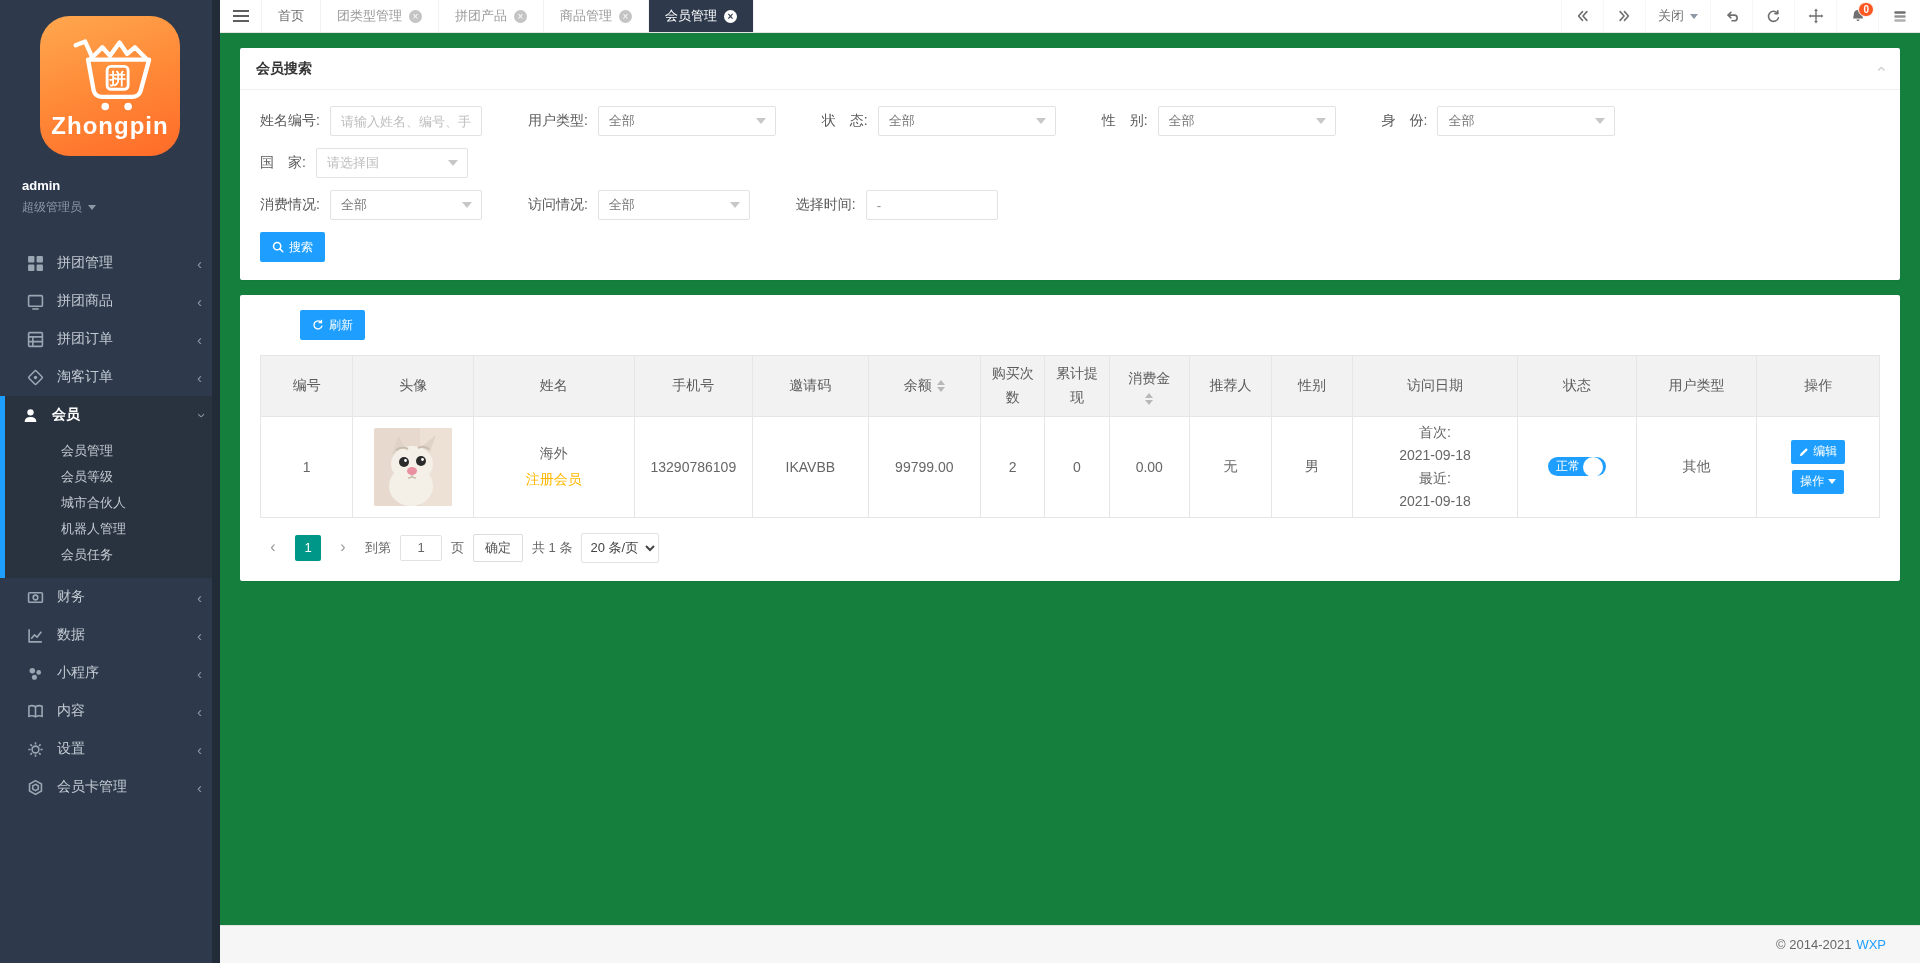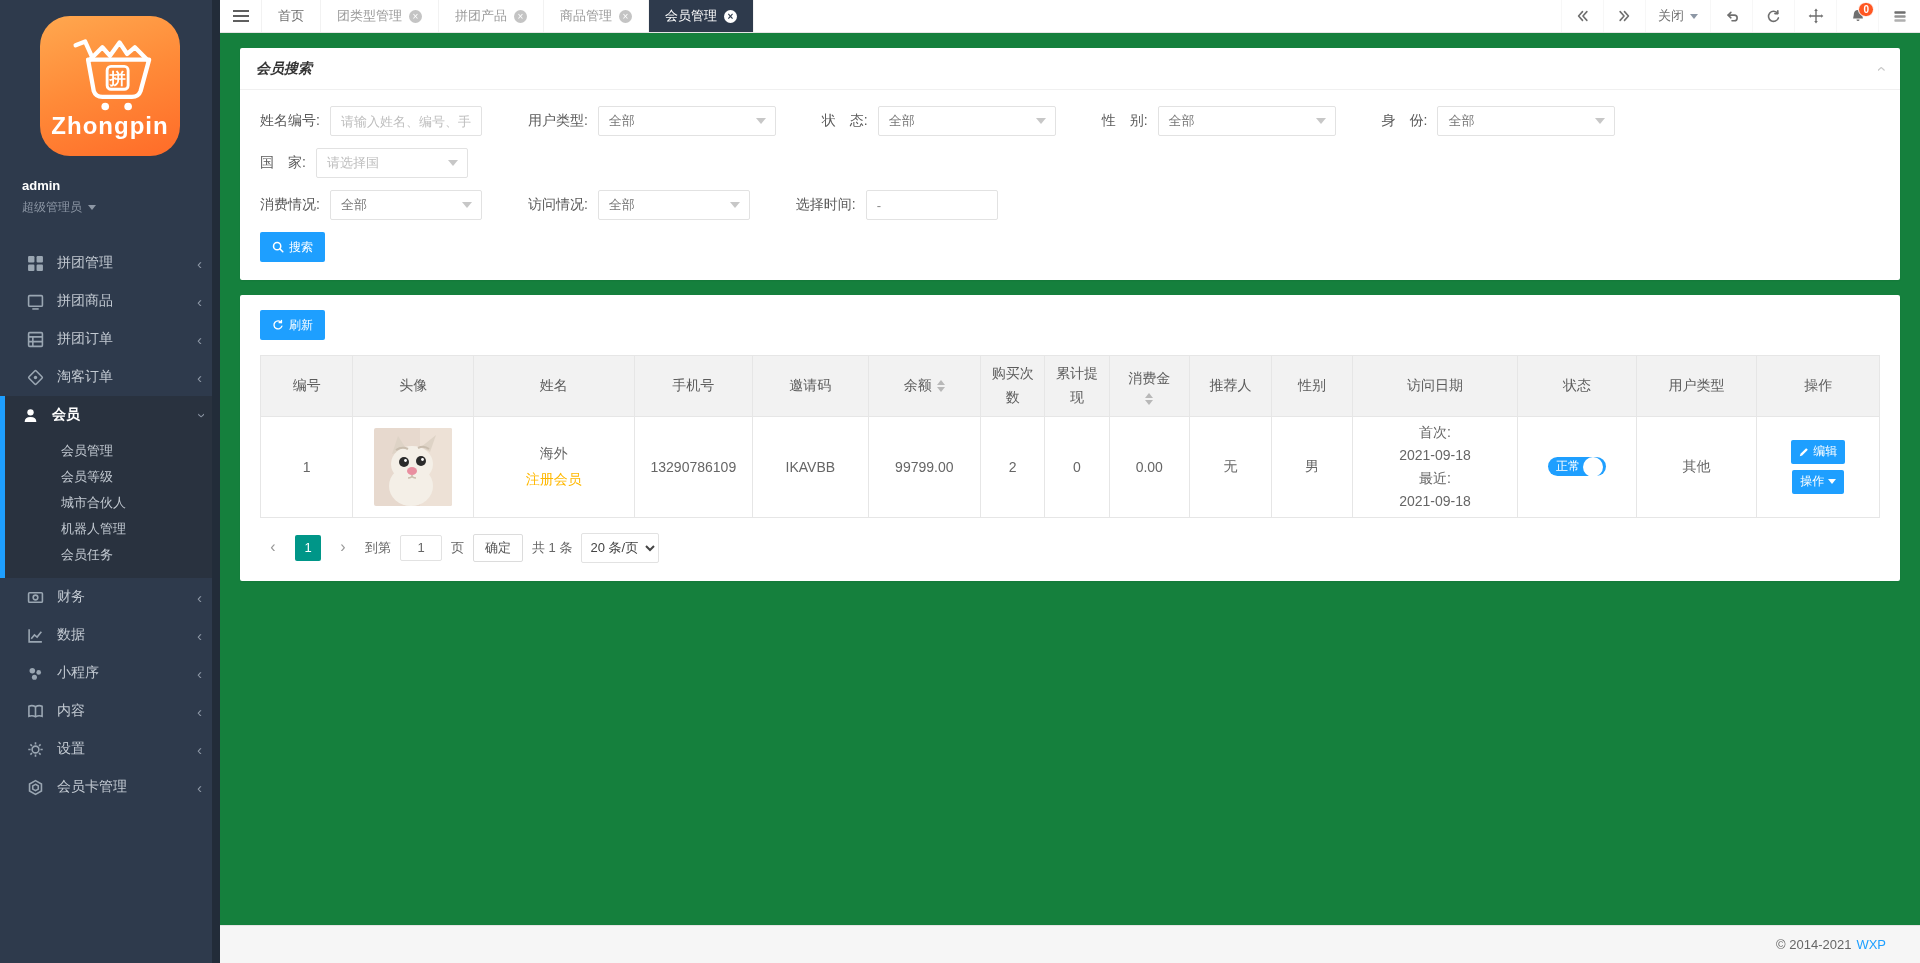--- a/index.html
+++ b/index.html
@@ -46,40 +46,40 @@
   .tab.active .tab-close { background:#fff; color:#2E3A4C; font-weight:bold; }
   .tab-actions { margin-left:auto; display:flex; align-items:stretch; }
   .tbtn { width:42px; display:flex; align-items:center; justify-content:center; color:#6f6f6f; cursor:pointer; position:relative; border-left:1px solid #f7f7f7; }
   .tbtn svg { display:block; }
   .close-menu { width:auto; padding:0 12px; font-size:13px; gap:6px; }
   .badge { position:absolute; top:2px; right:4px; min-width:15px; height:15px; padding:0 4px; border-radius:8px; background:#ff5722; border:1px solid #fff; color:#fff; font-size:10px; line-height:13px; text-align:center; font-weight:bold; }
 
   .content { flex:1; padding:15px 20px 0 20px; overflow:hidden; }
   .panel { background:#fff; border-radius:2px; box-shadow:0 1px 2px rgba(0,0,0,.06); }
   .panel-head { height:42px; display:flex; align-items:center; padding:0 16px; border-bottom:1px solid #f0f0f0; }
-  .panel-title { font-size:14px; font-weight:bold; color:#333;font-style:italic; }
+  .panel-title { font-size:14px; font-weight:bold; color:#333; }
   .collapse-ico { margin-left:auto; color:#c9c9c9; cursor:pointer; font-size:16px; transform:rotate(90deg); display:inline-block; }
   .panel-body { padding:16px 20px 18px; }
 
   .form-row { display:flex; align-items:center; margin-bottom:12px; }
   .f-group { display:flex; align-items:center; margin-right:46px; }
   .f-label { font-size:14px; color:#5a5a5a; margin-right:10px; white-space:pre; }
   .f-input, .f-select, .f-time { height:30px; border:1px solid #e2e2e2; border-radius:2px; background:#fff; font-size:13px; color:#666; }
   .f-input { width:152px; padding:0 10px; font-family:inherit; }
   .f-input::placeholder { color:#bdbdbd; }
   .f-select { position:relative; display:flex; align-items:center; padding:0 26px 0 10px; cursor:pointer; color:#777; }
   .f-select.w178 { width:178px; } .f-select.w152 { width:152px; }
   .sel-caret { position:absolute; right:9px; width:0; height:0; border-left:5px solid transparent; border-right:5px solid transparent; border-top:6px solid #c7c7c7; }
   .f-time { width:132px; padding:0 10px; color:#888; font-family:inherit; }
 
   .btn-blue { display:inline-flex; align-items:center; gap:5px; height:30px; padding:0 12px; background:#1E9FFF; color:#fff; font-size:12px; border:none; border-radius:2px; cursor:pointer; font-family:inherit; }
 
   .panel2 { margin-top:15px; }
   .panel2 .panel-body { padding:15px 20px 18px; }
-  .refresh-row { margin-bottom:15px; }
+  .refresh-row { margin-bottom:15px;margin-left:40px; }
 
   table.grid { width:100%; border-collapse:collapse; table-layout:fixed; text-align:center; font-size:14px; color:#666; }
   .grid th { background:#f2f2f2; border:1px solid #e6e6e6; font-weight:normal; color:#5c5c5c; height:58px; padding:6px 4px; line-height:1.7; }
   .grid td { border:1px solid #e6e6e6; background:#fff; height:86px; padding:4px; }
   .sort { display:inline-flex; flex-direction:column; gap:2px; margin-left:5px; vertical-align:middle; cursor:pointer; }
   .sort i { width:0; height:0; border-left:4px solid transparent; border-right:4px solid transparent; display:block; }
   .sort .up { border-bottom:5px solid #b8b8b8; }
   .sort .dn { border-top:5px solid #b8b8b8; }
   .sort.block { margin:2px auto 0; display:flex; width:max-content; }
   .avatar { width:78px; height:78px; display:block; margin:0 auto; border-radius:2px; }

